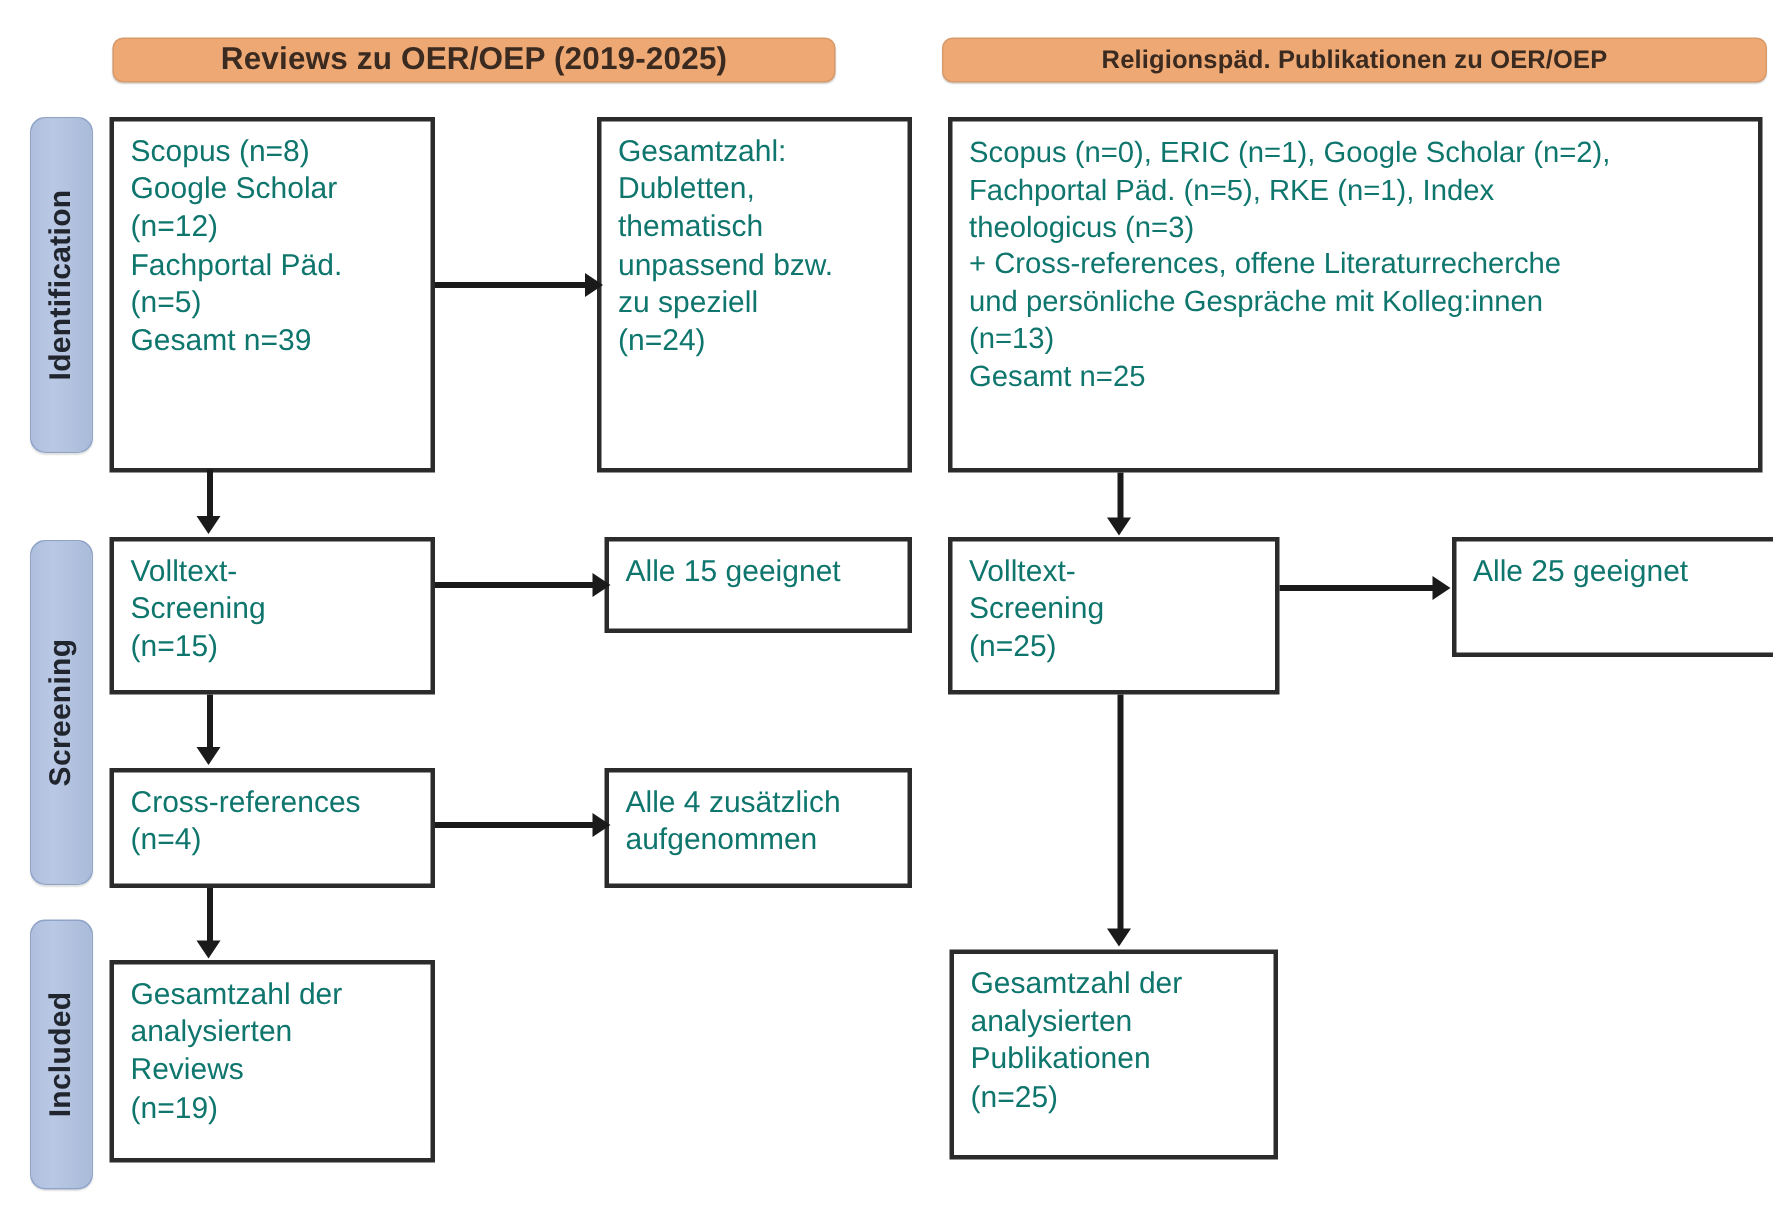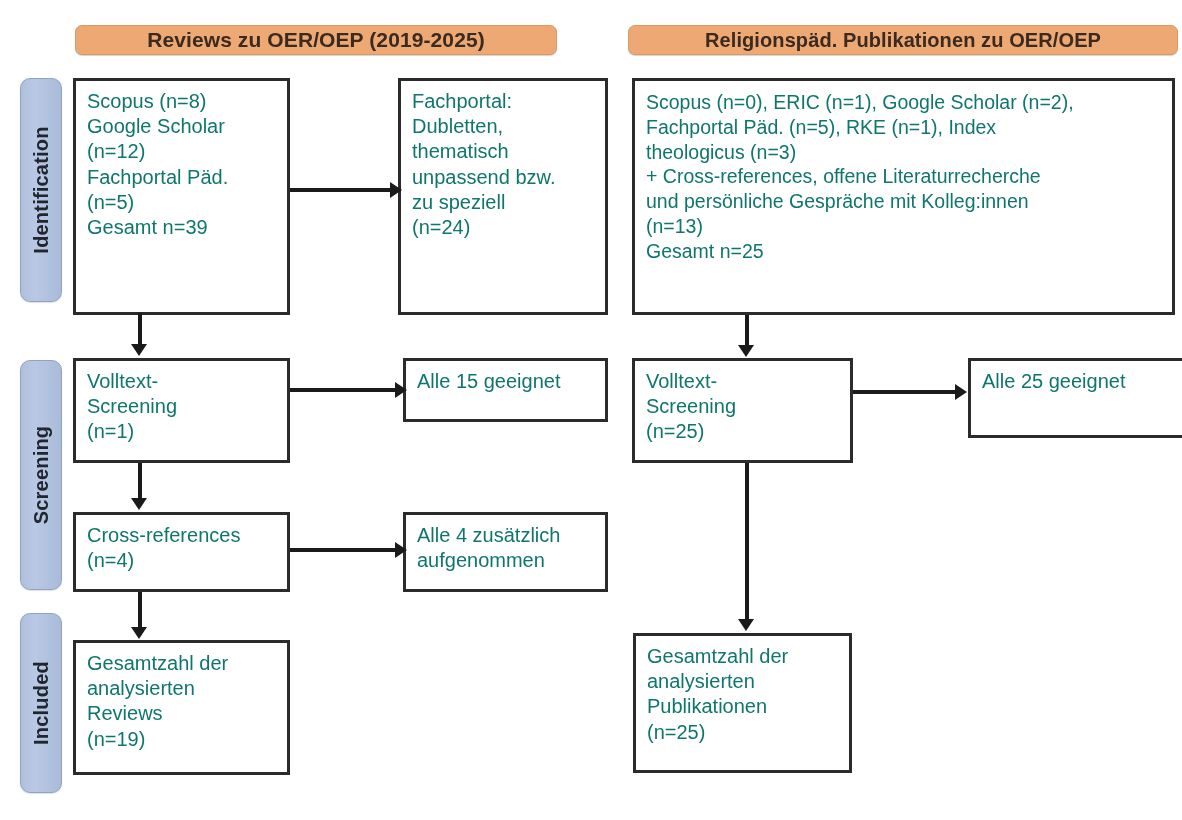--- a/index.html
+++ b/index.html
@@ -106,21 +106,21 @@
 </style>
 </head>
 <body>
 
 <div id="canvas">
 
   <div class="banner" style="left:75px; top:25px; width:480px; height:28px; font-size:21px;">
     <span>Reviews zu OER/OEP (2019-2025)</span>
   </div>
 
-  <div class="banner" style="left:628px; top:25px; width:548px; height:28px; font-size:20px;">
+  <div class="banner" style="left:628px; top:25px; width:548px; height:28px; font-size:17px;">
     <span>Religionspäd. Publikationen zu OER/OEP</span>
   </div>
 
   <div class="stage-bar" style="left:20px; top:78px; width:40px; height:222px;">
     <span class="stage-label">Identification</span>
   </div>
 
   <div class="stage-bar" style="left:20px; top:360px; width:40px; height:228px;">
     <span class="stage-label">Screening</span>
   </div>
@@ -132,32 +132,32 @@
   <div class="box" style="left:73px; top:78px; width:217px; height:237px;">
     <span class="line">Scopus (n=8)</span>
     <span class="line">Google Scholar</span>
     <span class="line">(n=12)</span>
     <span class="line">Fachportal Päd.</span>
     <span class="line">(n=5)</span>
     <span class="line">Gesamt n=39</span>
   </div>
 
   <div class="box" style="left:398px; top:78px; width:210px; height:237px;">
-    <span class="line">Fachportal:</span>
+    <span class="line">Gesamtzahl:</span>
     <span class="line">Dubletten,</span>
     <span class="line">thematisch</span>
     <span class="line">unpassend bzw.</span>
     <span class="line">zu speziell</span>
     <span class="line">(n=24)</span>
   </div>
 
   <div class="box" style="left:73px; top:358px; width:217px; height:105px;">
     <span class="line">Volltext-</span>
     <span class="line">Screening</span>
-    <span class="line">(n=1)</span>
+    <span class="line">(n=15)</span>
   </div>
 
   <div class="box" style="left:403px; top:358px; width:205px; height:64px;">
     <span class="line">Alle 15 geeignet</span>
   </div>
 
   <div class="box" style="left:73px; top:512px; width:217px; height:80px;">
     <span class="line">Cross-references</span>
     <span class="line">(n=4)</span>
   </div>

